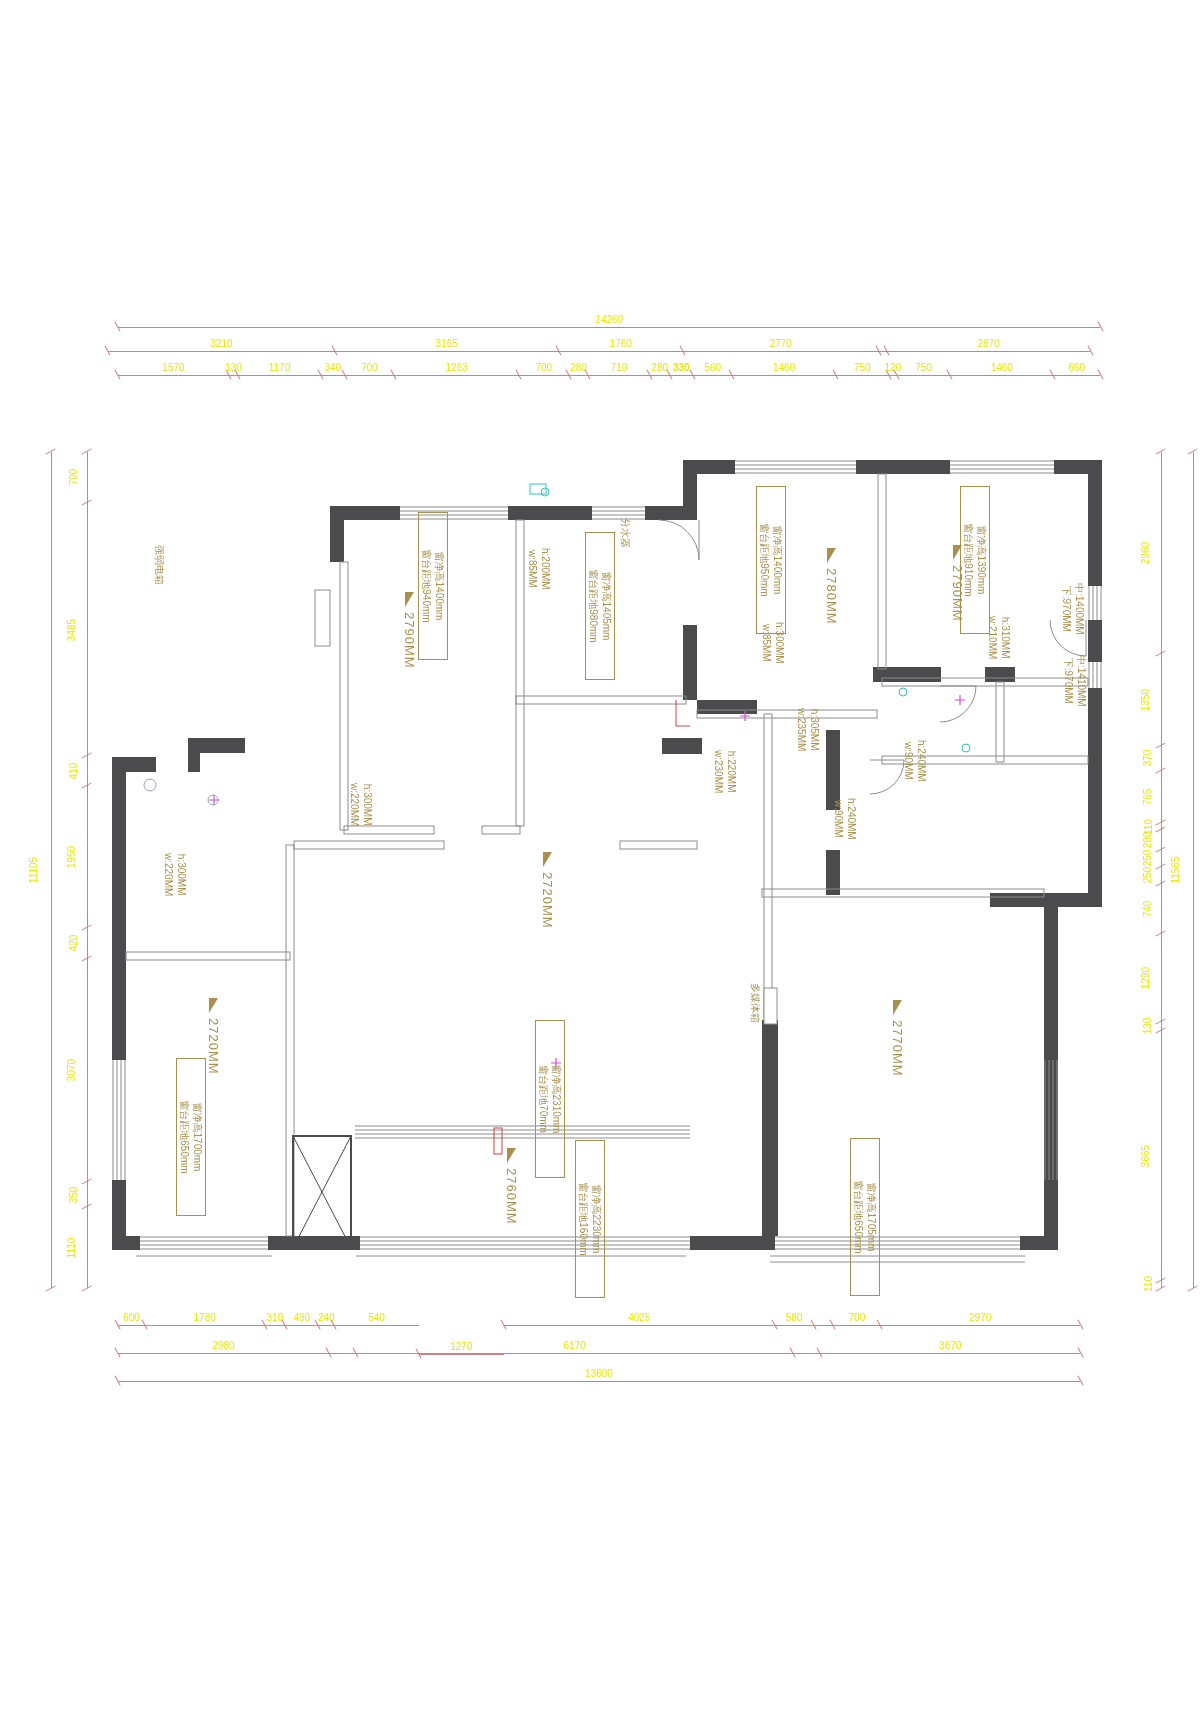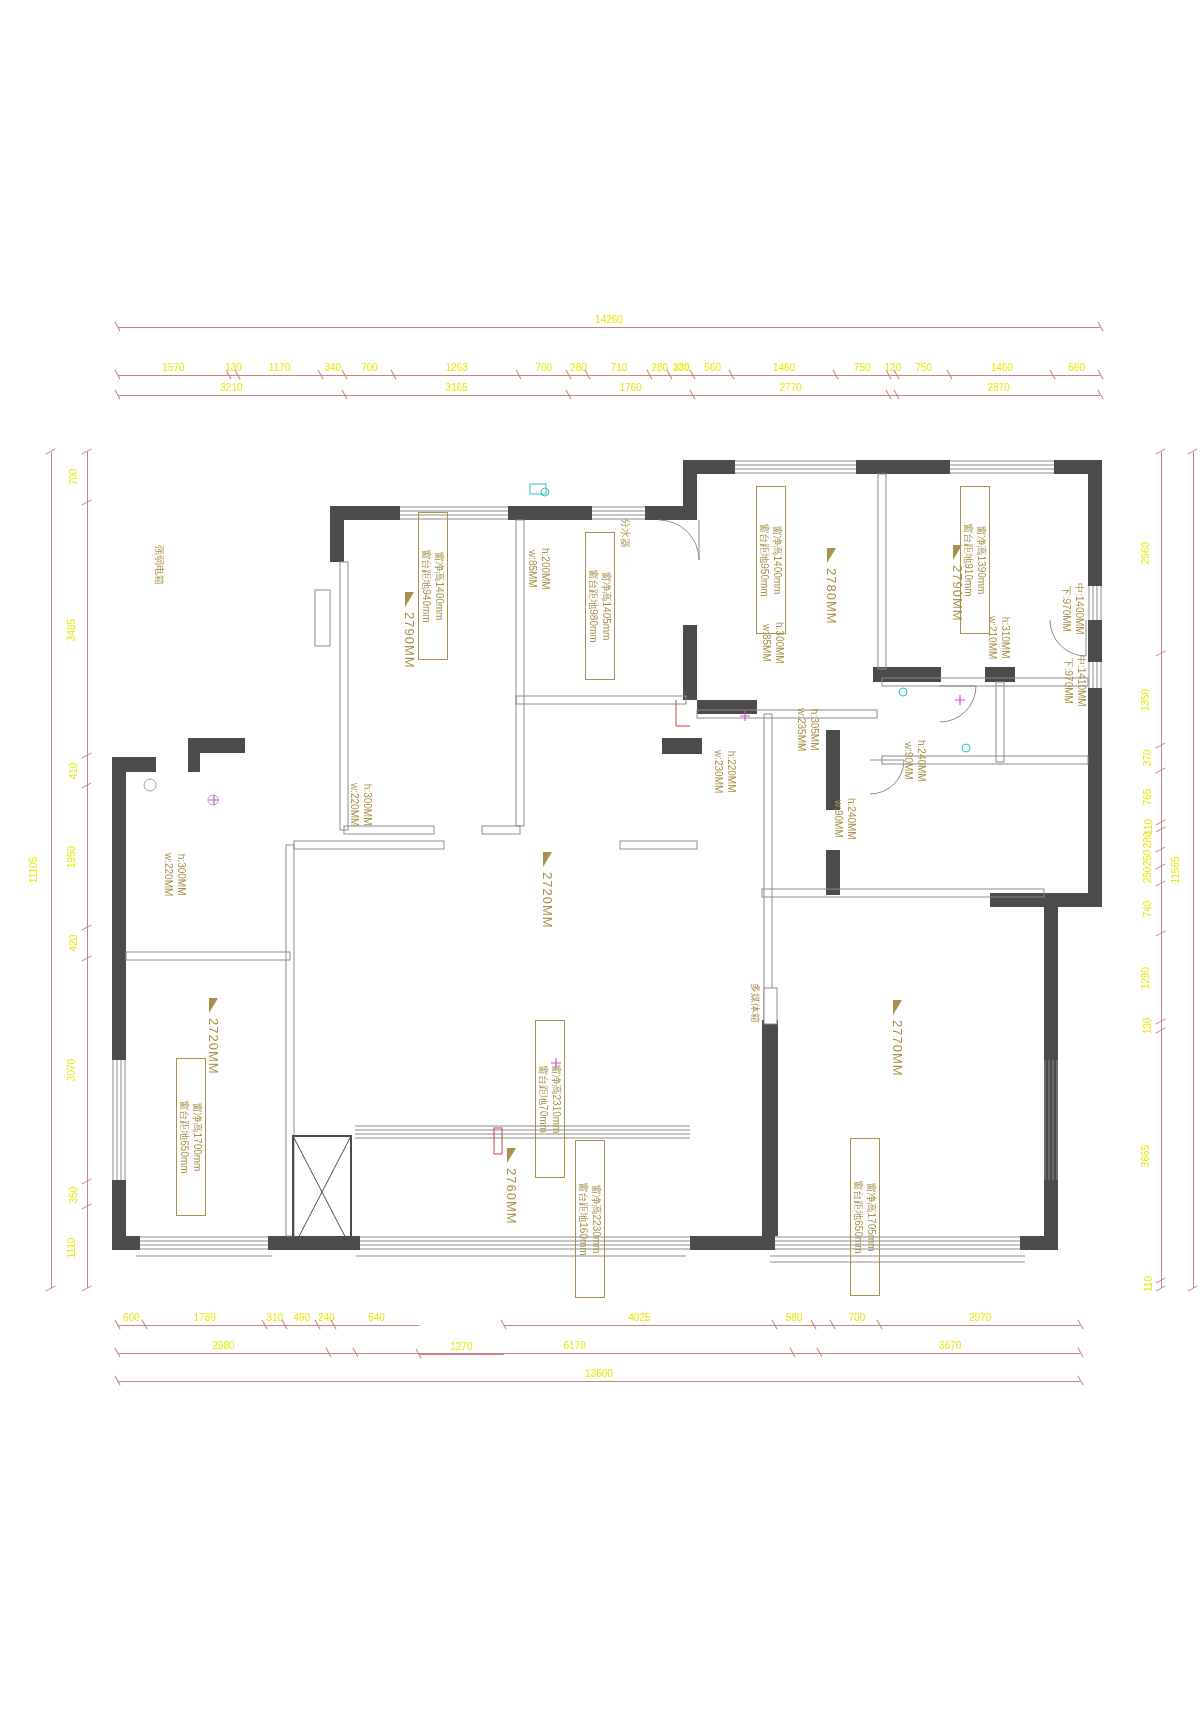--- a/index.html
+++ b/index.html
@@ -151,25 +151,25 @@
       <path class="mg" d="M960 695v10M955 700h10"></path>
       <rect class="rd" x="494" y="1128" width="8" height="26"></rect>
       <path class="rd" d="M676 700v26h14"></path>
       <circle class="lite" cx="150" cy="785" r="6"></circle>
       <circle class="lite" cx="213" cy="800" r="5"></circle>
     </g>
   </svg>
 
   <div id="annot">
       <div class="dim-row" style="left: 118px; top: 312px; width: 982px;">
-        <div class="seg" style="flex-grow: 14260;">
+        <div class="seg" style="flex-grow: 14260; font-style: italic;">
           <div class="lbl">14260</div>
         </div>
       </div>
-      <div class="dim-row" style="left: 118px; top: 336px; width: 982px; margin-top: 44px;">
+      <div class="dim-row" style="left: 108px; top: 336px; width: 982px;">
         <div class="seg" style="flex-grow: 3210;">
           <div class="lbl">3210</div>
         </div>
         <div class="seg" style="flex-grow: 3165;">
           <div class="lbl">3165</div>
         </div>
         <div class="seg" style="flex-grow: 1760;">
           <div class="lbl">1760</div>
         </div>
         <div class="seg" style="flex-grow: 2770;">

